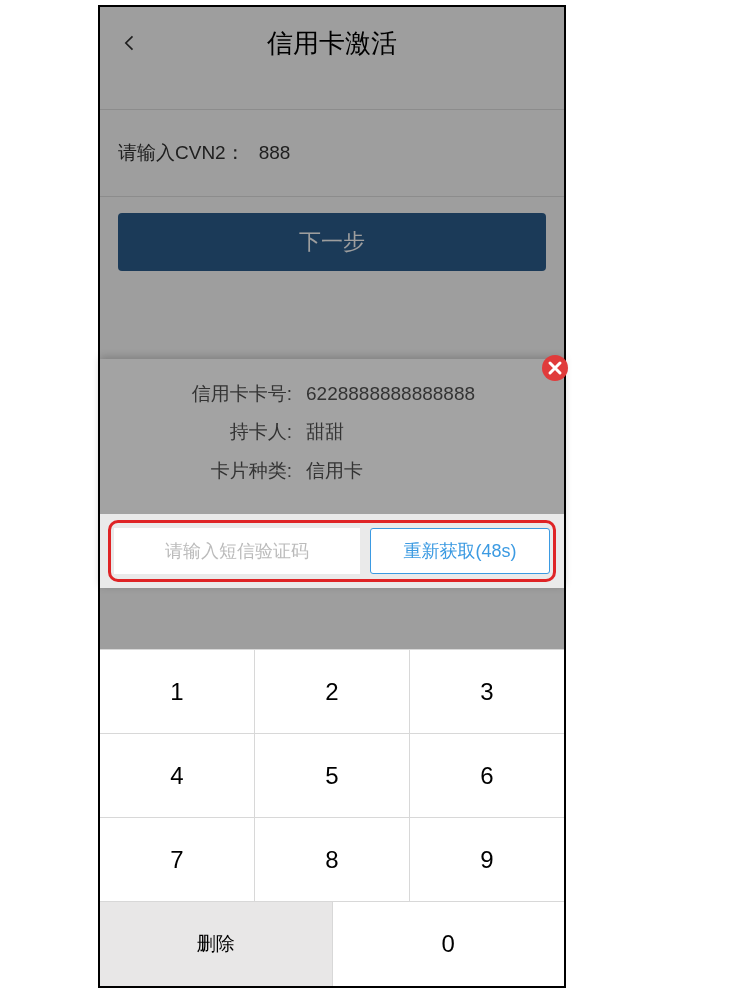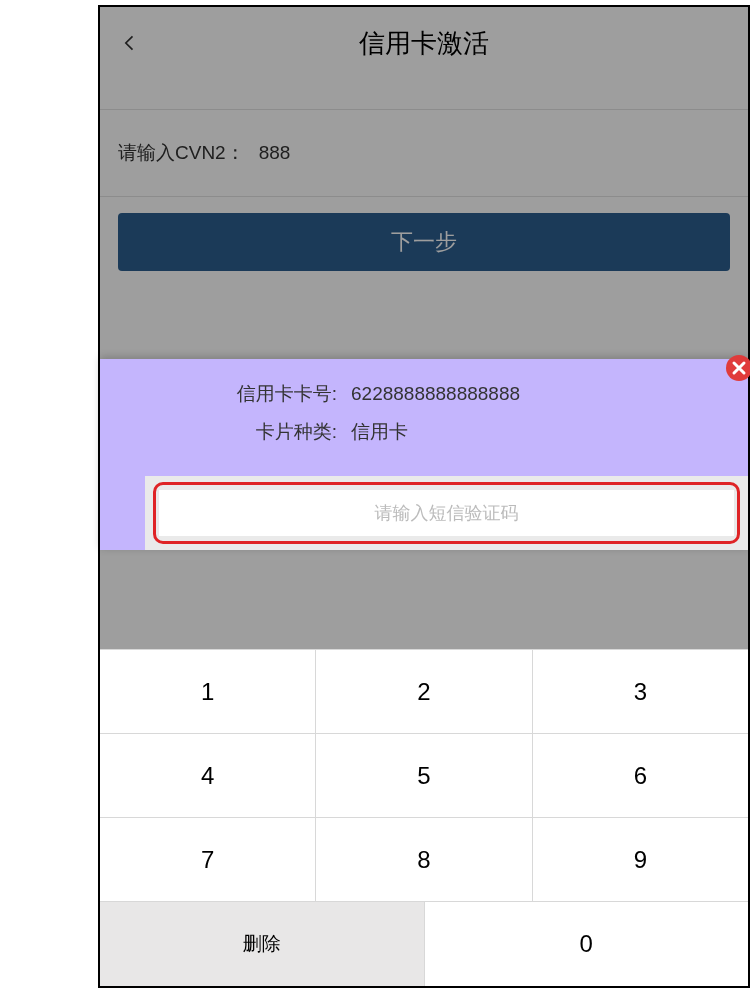--- a/index.html
+++ b/index.html
@@ -8,21 +8,21 @@
       background: #fff;
       width: 750px;
       height: 993px;
       position: relative;
       overflow: hidden;
     }
     .device-frame {
       position: absolute;
       left: 98px;
       top: 5px;
-      width: 652px;
+      width: 468px;
       height: 983px;
       border: 2px solid #000;
       background: #fff;
     }
     .overlay {
       position: absolute;
       inset: 0;
       top: 0;
       height: 649px;
       background: rgba(0,0,0,0.38);
@@ -78,24 +78,23 @@
       justify-content: center;
       font-size: 22px;
       border-radius: 4px;
       cursor: pointer;
     }
     
     .modal {
       position: absolute;
       left: 0; right: 0;
       top: 352px;
-      background: #c4b5fd;
+      background: #a3a3a3;
       z-index: 2;
       box-shadow: 0 -2px 8px rgba(0,0,0,0.2);
-      padding-left: 45px;
     }
     .modal-info {
       padding: 20px 22px 20px 22px;
       font-size: 19px;
       color: #333;
       position: relative;
     }
     .info-row {
       display: flex;
       margin-bottom: 8px;
@@ -231,27 +230,32 @@
         <circle cx="15" cy="15" r="13" fill="#e03b3b"></circle>
         <path d="M10 10 L20 20 M20 10 L10 20" stroke="#fff" stroke-width="3" stroke-linecap="round"></path>
       </svg>
     </div>
     <div class="modal-info">
       <div class="info-row">
         <span class="info-label">信用卡卡号:</span>
         <span class="info-value">6228888888888888</span>
       </div>
       <div class="info-row">
+        <span class="info-label">持卡人:</span>
+        <span class="info-value">甜甜</span>
+      </div>
+      <div class="info-row">
         <span class="info-label">卡片种类:</span>
         <span class="info-value">信用卡</span>
       </div>
     </div>
     <div class="sms-row">
       <div class="sms-highlight"></div>
       <div class="sms-input">请输入短信验证码</div>
+      <div class="resend-btn">重新获取(48s)</div>
     </div>
   </div>
 
   <div class="keypad">
     <div class="keypad-row">
       <div class="key">1</div>
       <div class="key">2</div>
       <div class="key">3</div>
     </div>
     <div class="keypad-row">

